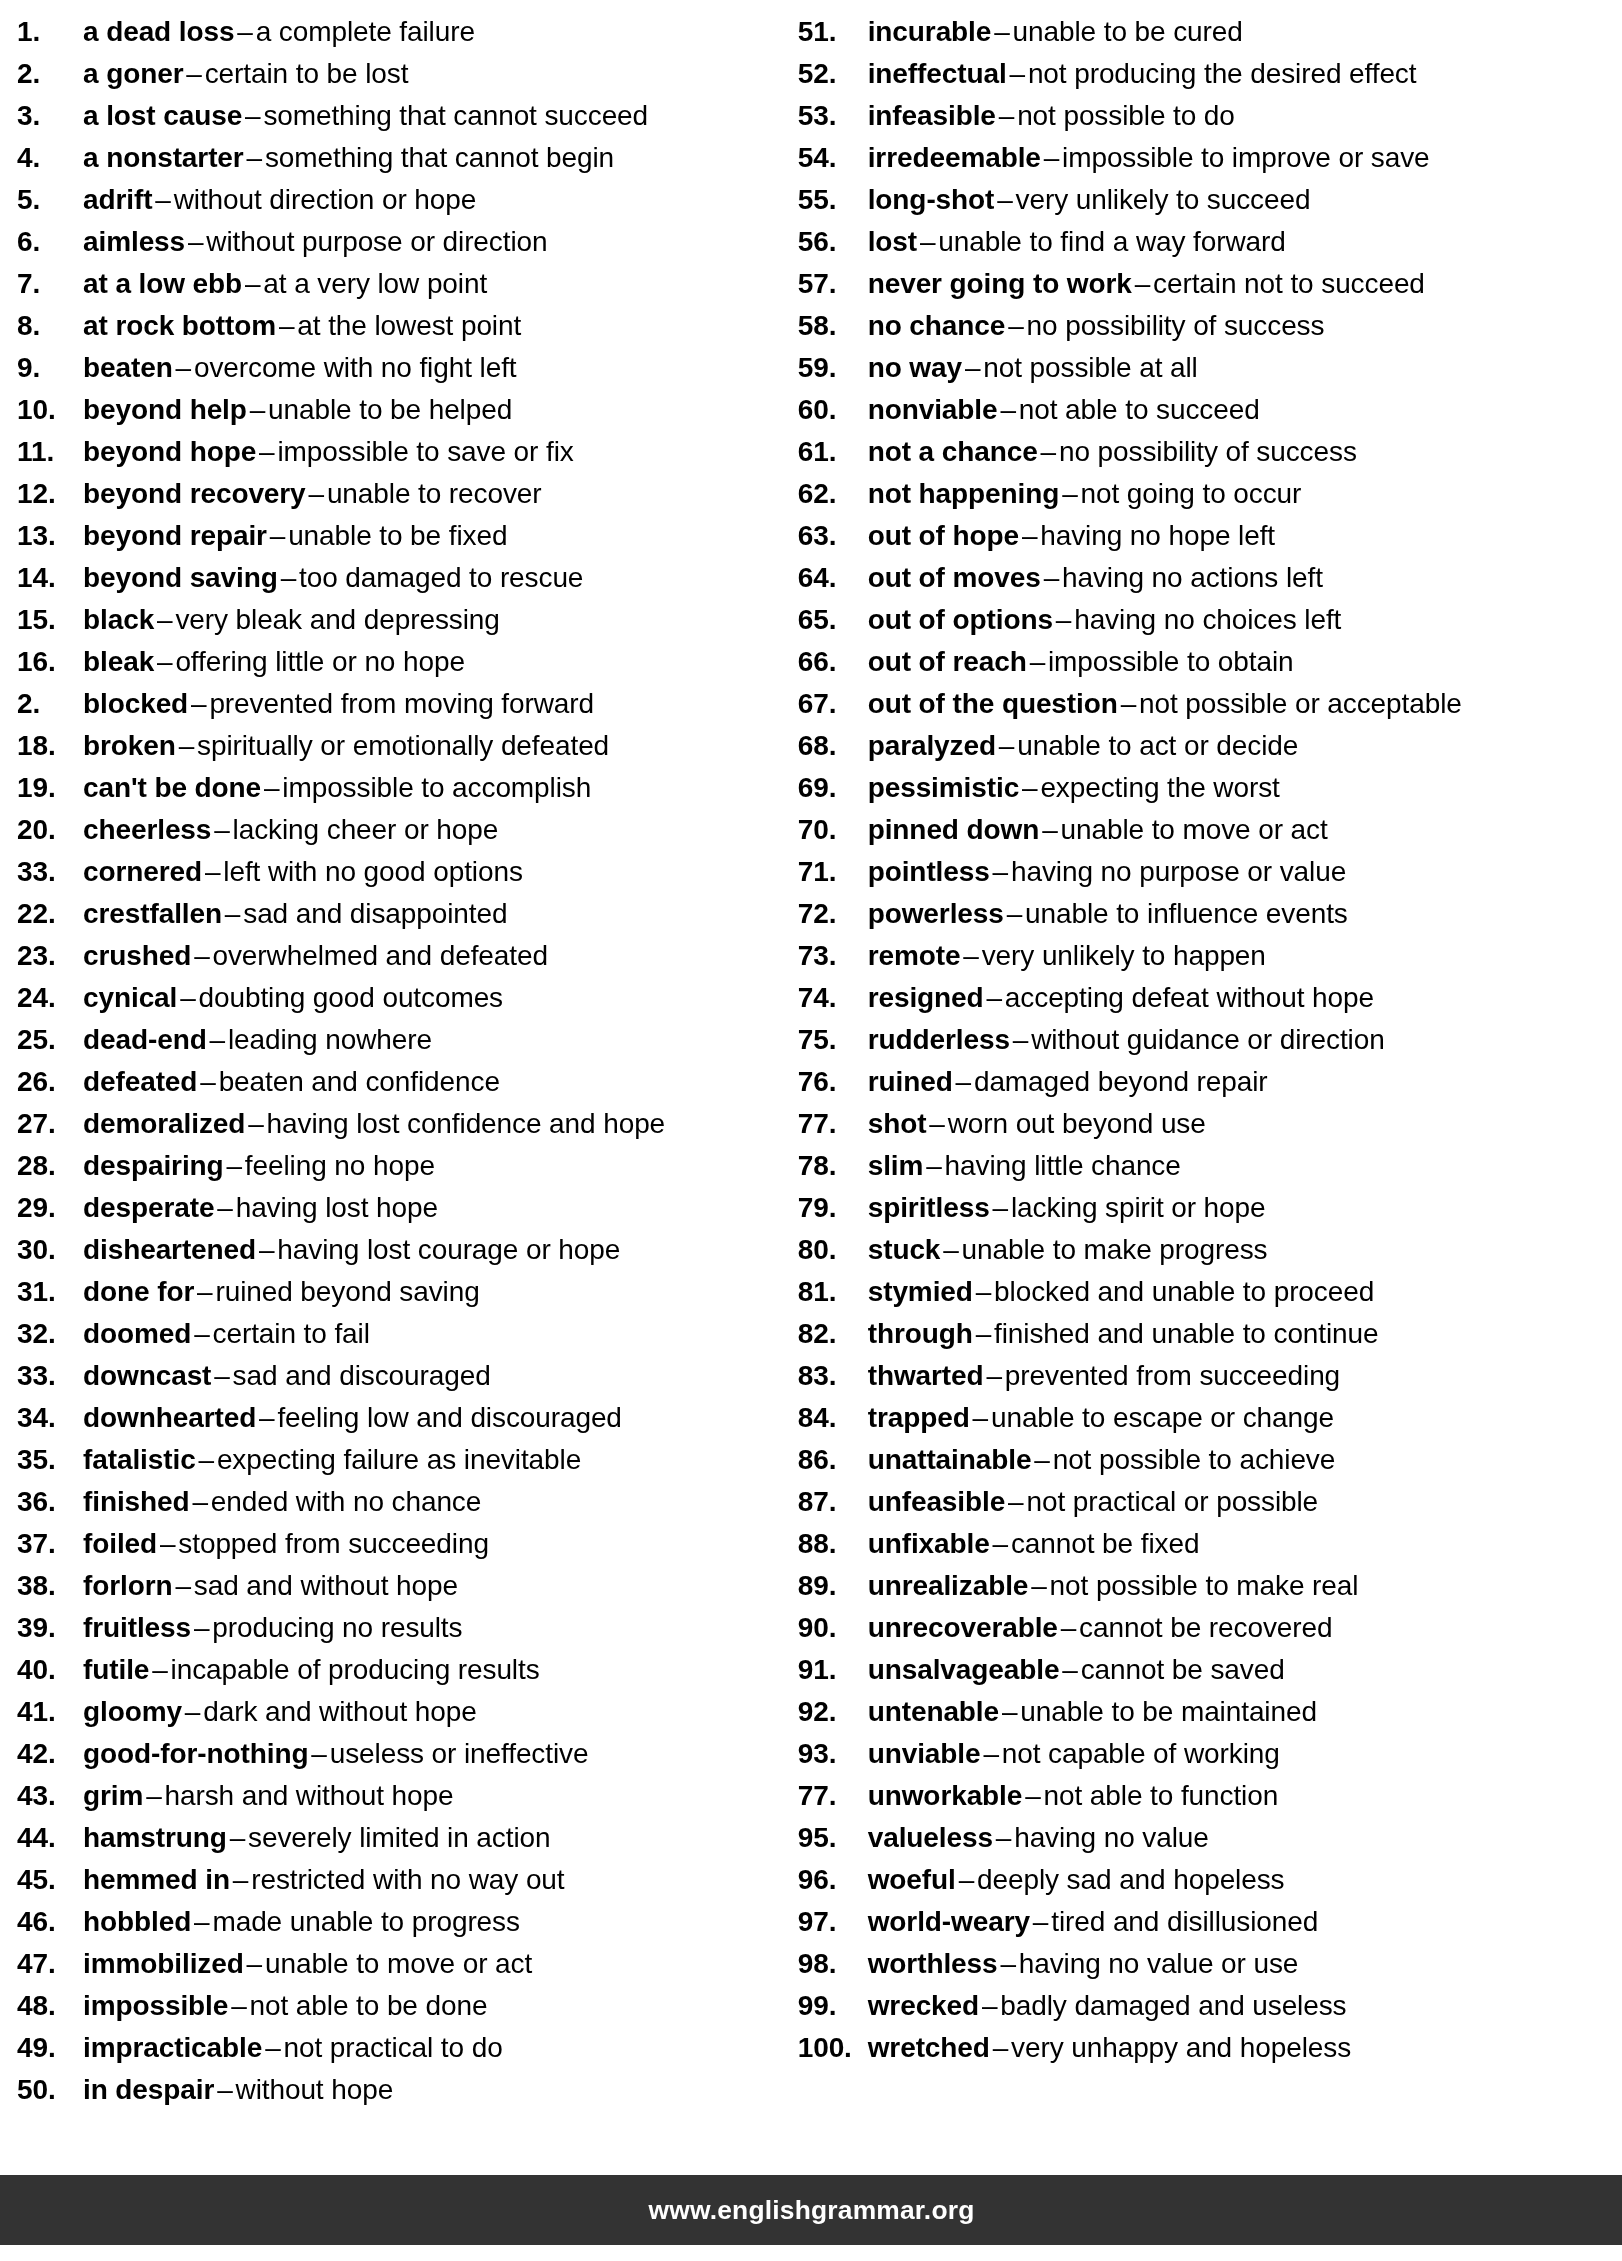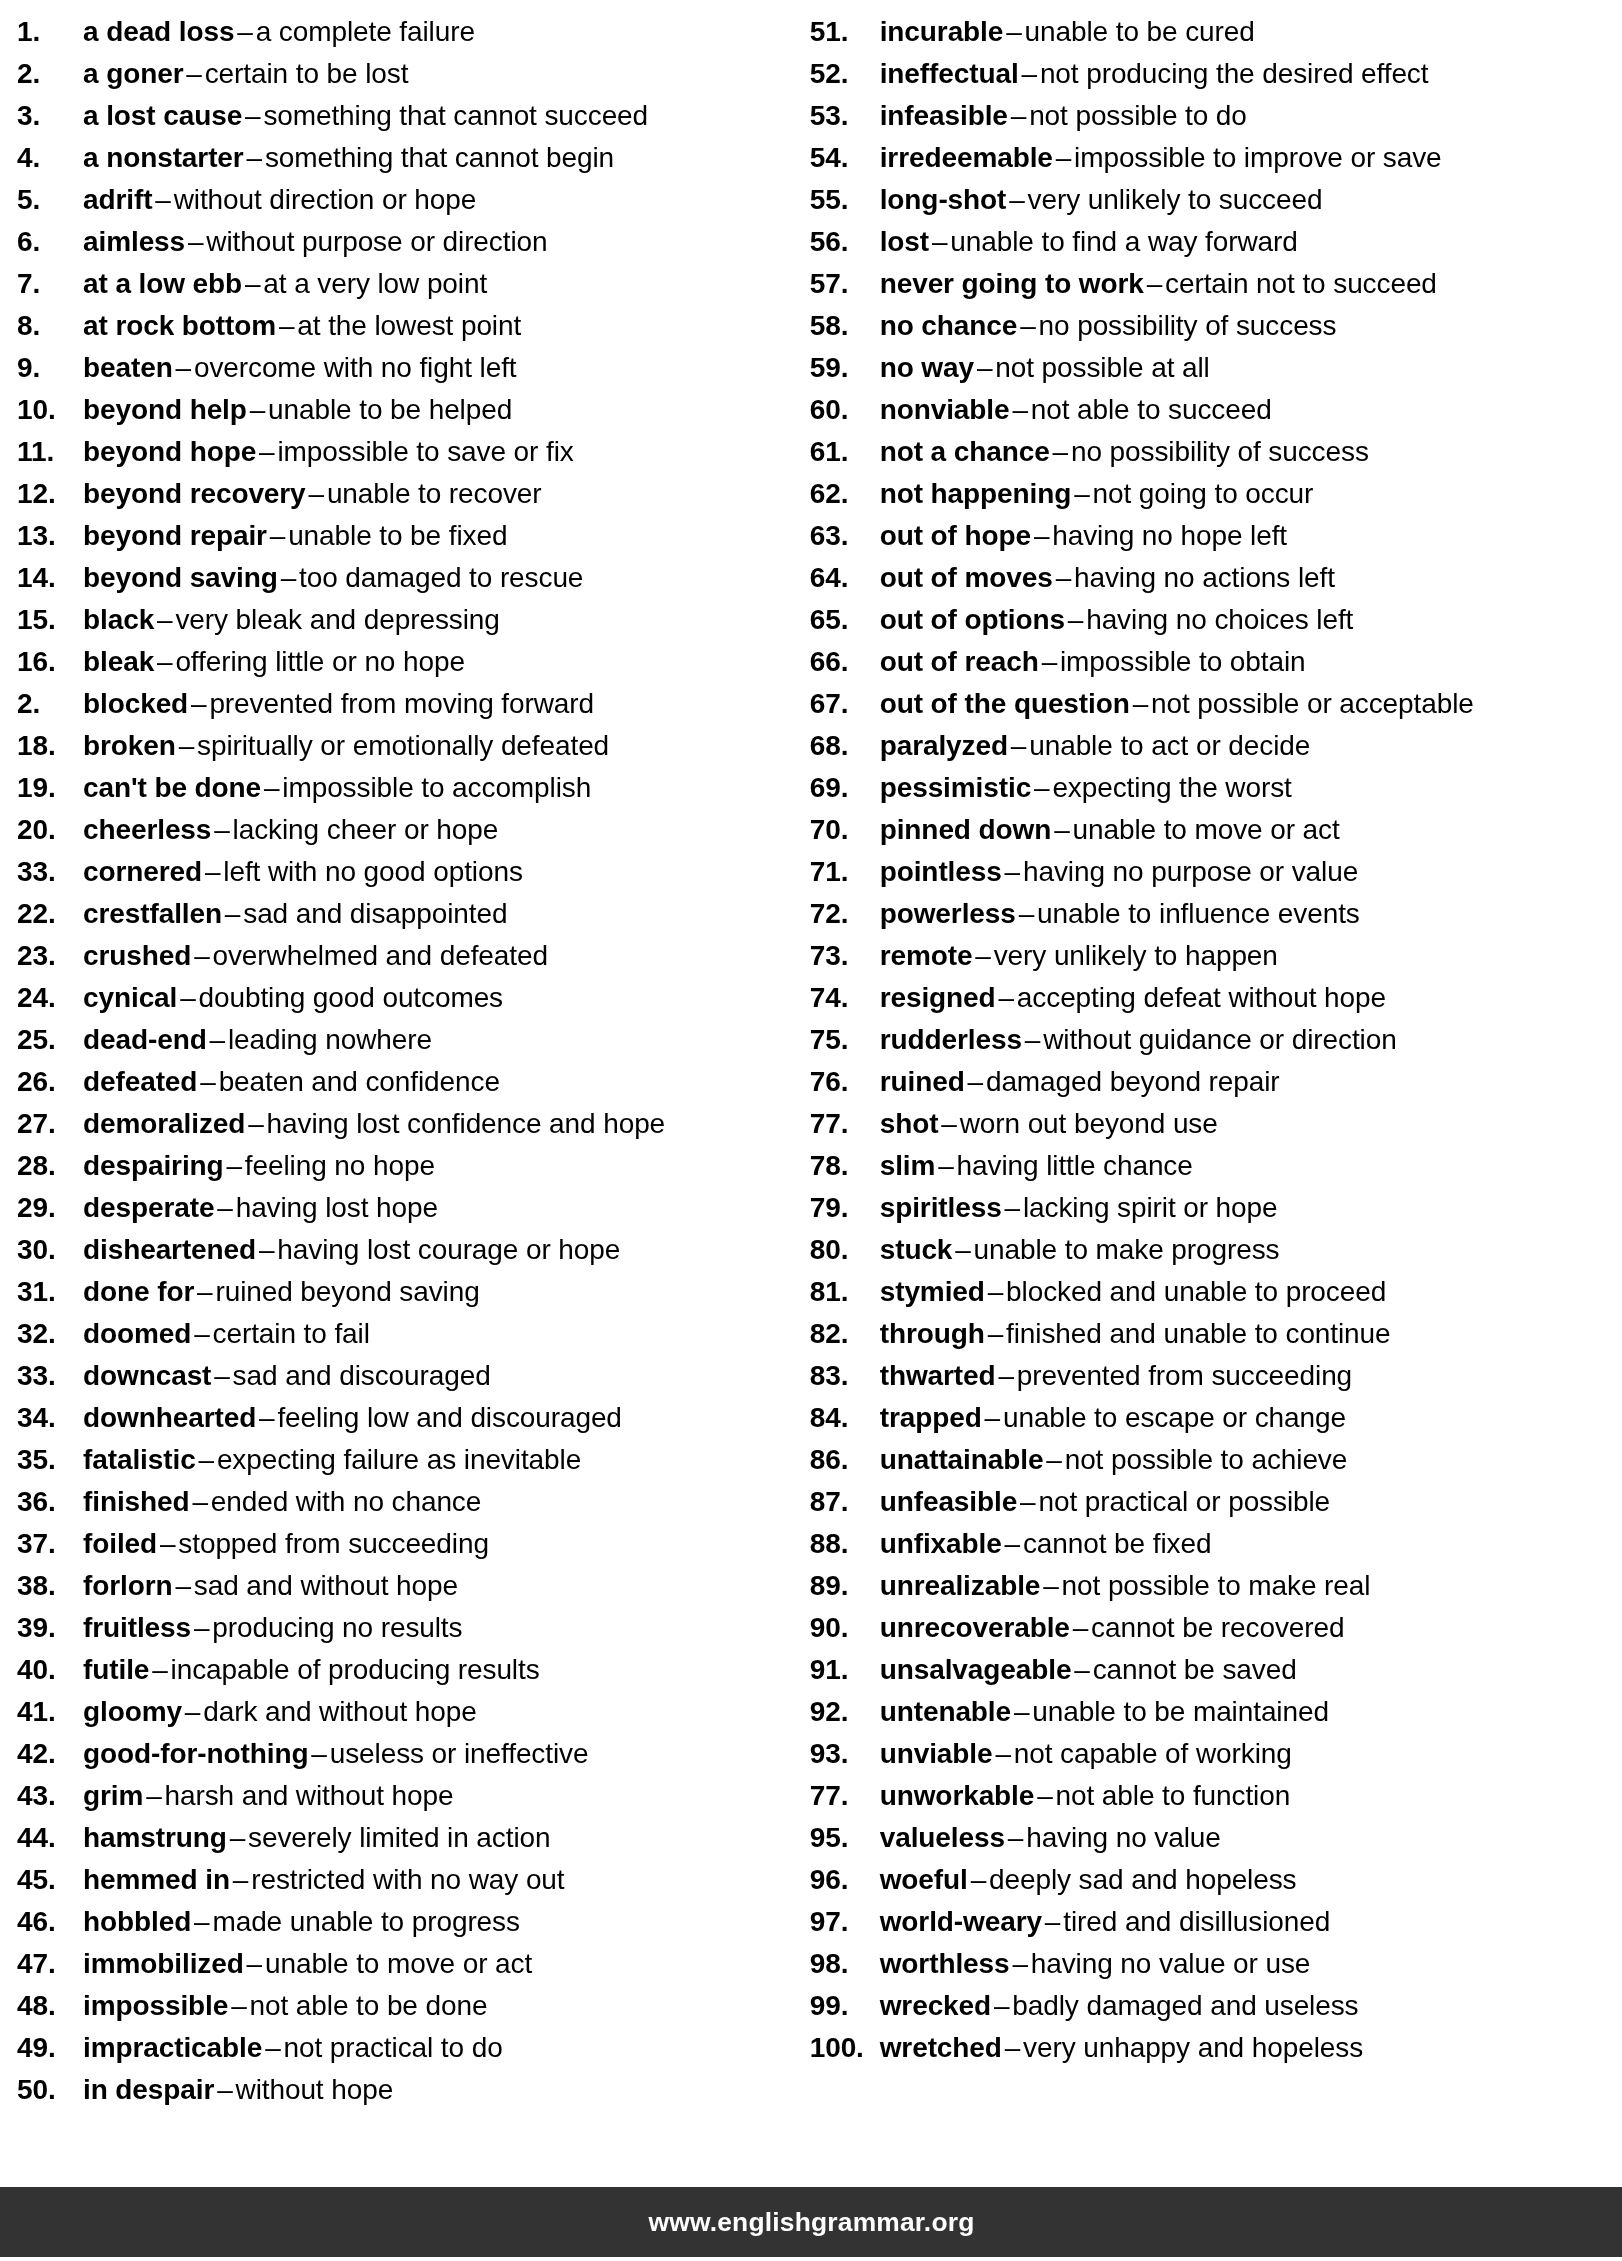--- a/index.html
+++ b/index.html
@@ -52,21 +52,21 @@
   }
 
   .num {
     flex: 0 0 auto;
     width: 66px;
     text-align: left;
     font-weight: bold;
     font-size: 28px;
     letter-spacing: -0.1px;
   }
-  .col-right .num { width: 70px; margin-left: 12px; }
+  .col-right .num { width: 70px; }
 
   .body-text {
     flex: 1 1 auto;
     font-size: 28px;
     letter-spacing: -0.1px;
   }
 
   .term {
     font-weight: bold;
   }
@@ -74,21 +74,21 @@
     font-weight: normal;
     padding: 0 2.9px;
   }
   .def {
     font-weight: normal;
   }
 
   .footer {
     position: absolute;
     left: 0;
-    bottom: 4px;
+    bottom: 16px;
     width: 1623px;
     height: 70px;
     background: #333333;
     display: flex;
     align-items: center;
     justify-content: center;
   }
   .footer-text {
     color: #ffffff;
     font-size: 26.4px;

